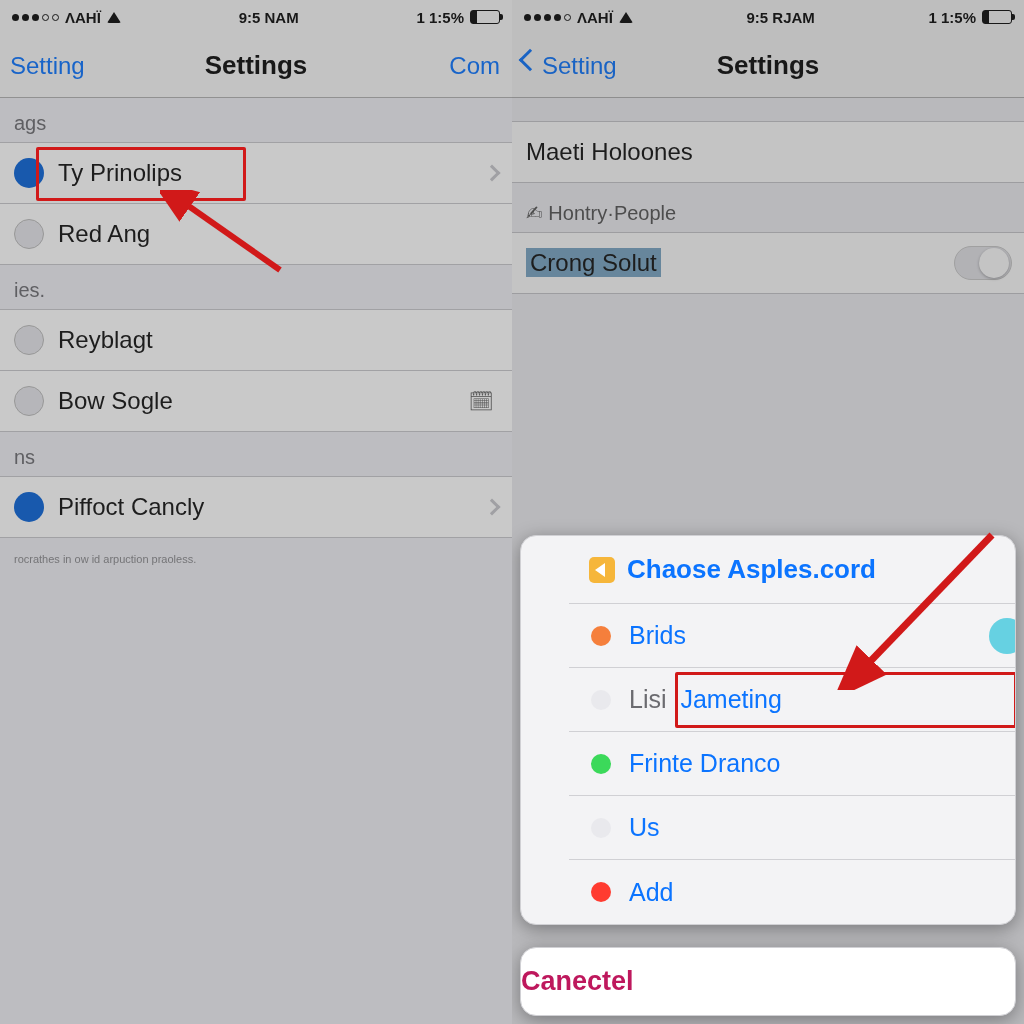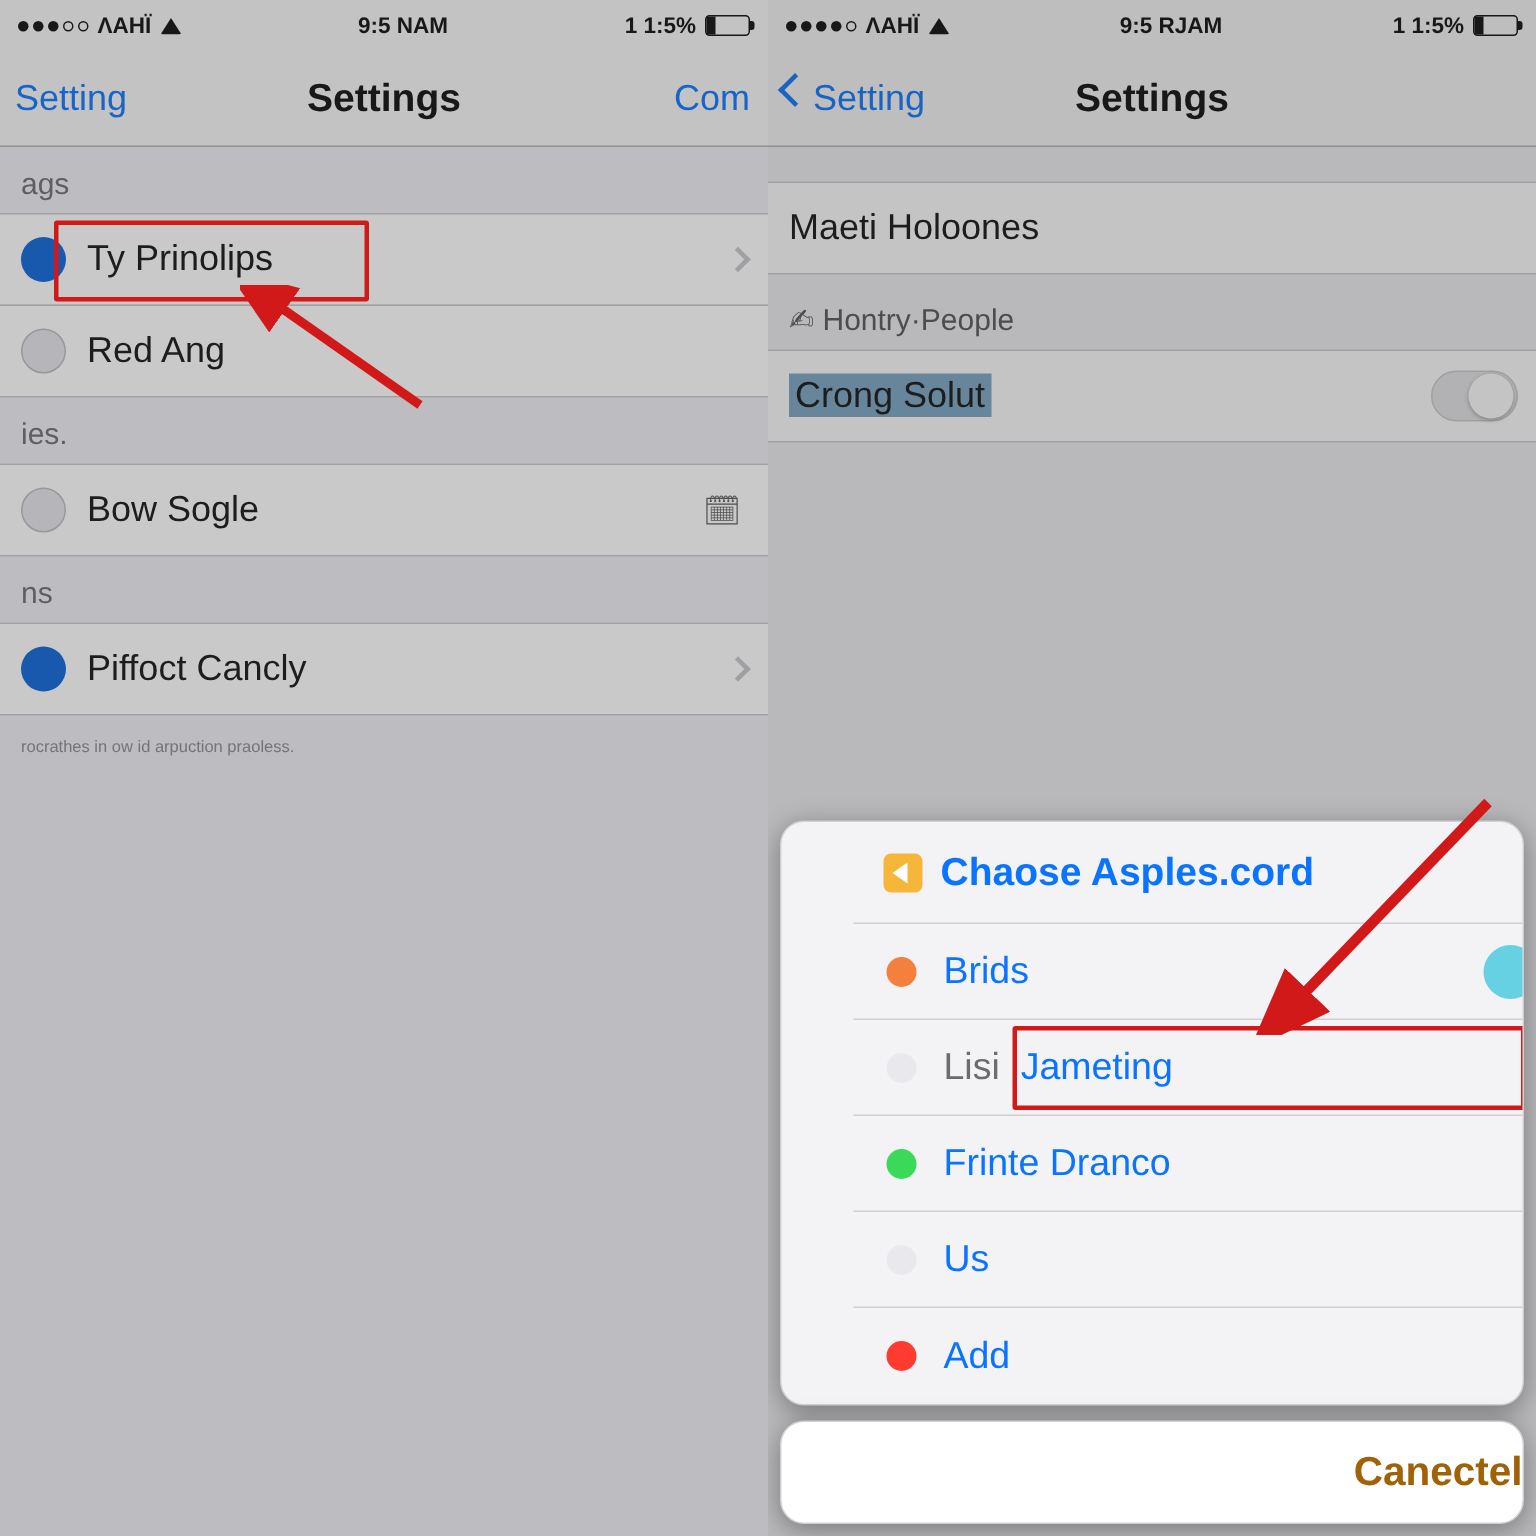--- a/index.html
+++ b/index.html
@@ -167,23 +167,23 @@
   .sheet-row .bullet{
     width:20px;height:20px;border-radius:50%;margin-right:18px;flex-shrink:0;
   }
   .orange{background:#f57f3c;} .pink{background:#ff2d8e;} .green{background:#3bd95a;}
   .lgray{background:#e9e9ed;} .red{background:#ff3b30;}
   .sheet-row .side-circle{
     position:absolute;right:-10px;top:50%;transform:translateY(-50%);
     width:36px;height:36px;border-radius:50%;background:#66d1e2;
   }
   .sheet-cancel{
-    margin-top:10px;
-    background:#ffffff;border-radius:16px;text-align:right;
-    padding:18px 0;font-size:27px;color:#a16207;font-weight:600;
+    margin-top:22px;
+    background:#ffffff;border-radius:16px;text-align:left;
+    padding:18px 0;font-size:27px;color:#be185d;font-weight:600;
     box-shadow:0 4px 18px rgba(0,0,0,0.35);
     border:1px solid #d0d0d4;
   }
   .section-sub{
     font-size:20px;color:#555;padding:18px 14px 8px;
   }
 </style>
 </head>
 <body>
 
@@ -222,20 +222,24 @@
     <span>Ty Prinolips</span>
     <span class="chevron"></span>
     <div class="highlight-box" style="left:36px;top:4px;width:210px;height:54px;"></div>
   </div>
   <div class="row">
     <div class="row-icon gray"></div>
     <span>Red Ang</span>
   </div>
 
   <div class="section-header">ies.</div>
+  <div class="row">
+    <div class="row-icon gray"></div>
+    <span>Reyblagt</span>
+  </div>
   <div class="row">
     <div class="row-icon gray"></div>
     <span>Bow Sogle</span>
     <span class="detail-icon">🗓</span>
   </div>
 
   <div class="section-header">ns</div>
   <div class="row">
     <div class="row-icon"></div>
     <span>Piffoct Cancly</span>

